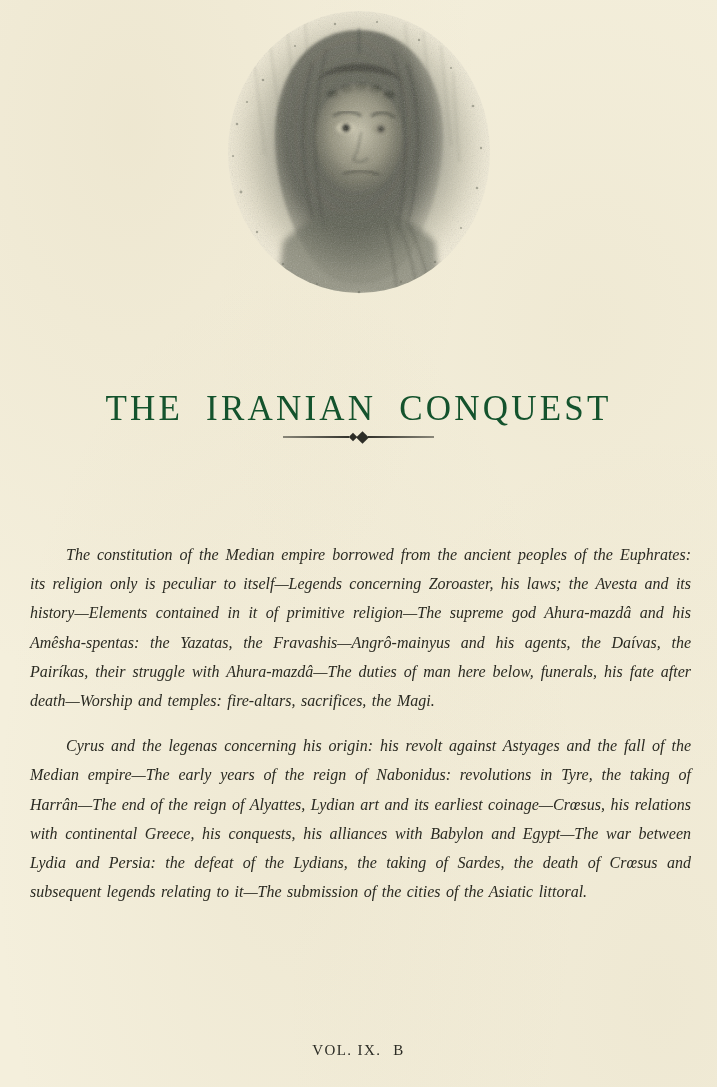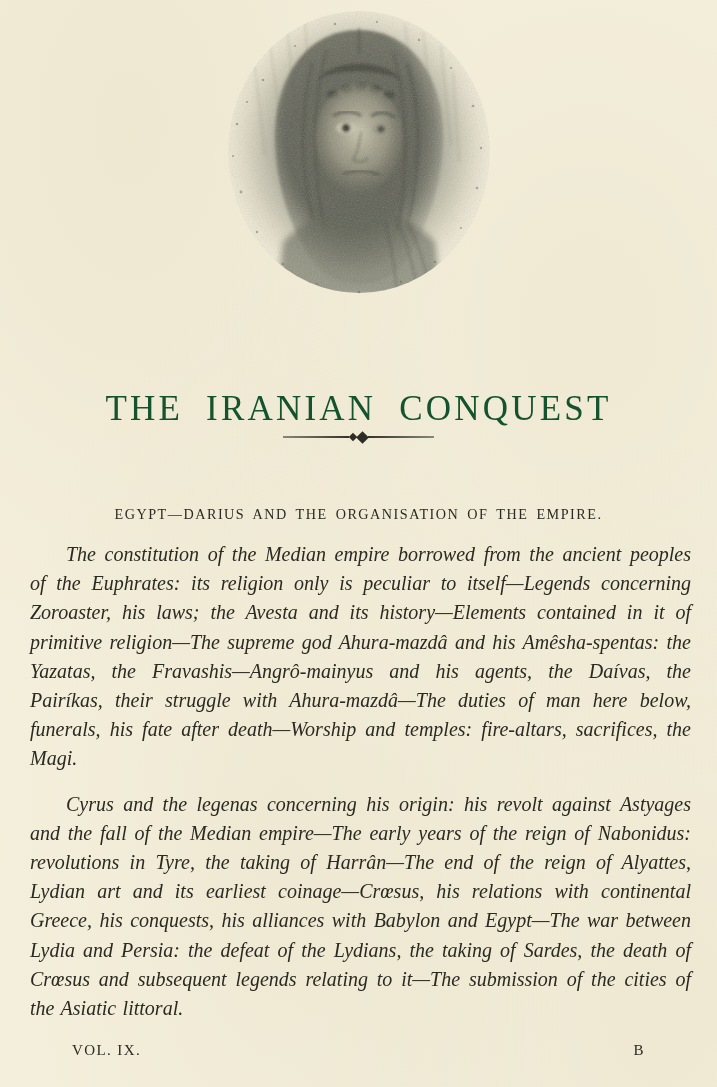--- a/index.html
+++ b/index.html
@@ -109,39 +109,39 @@
 
   
   .body-block {
     position: absolute;
     top: 540px;
     left: 30px;
     width: 661px;
   }
   .para {
     font-style: italic;
-    font-size: 20px;
+    font-size: 16px;
     line-height: 29.2px;
     text-align: justify;
     text-justify: inter-word;
     margin: 0 0 16px 0;
     text-indent: 36px;
     color: #2a2a22;
     word-spacing: 1.5px;
   }
   .para:last-child { margin-bottom: 17px; }
 
   
   .footer {
     position: absolute;
     left: 72px;
     right: 72px;
     top: 1042px;
     display: flex;
-    justify-content: space-between;
+    justify-content: center;
     align-items: baseline;
     font-size: 15px;
     letter-spacing: 1.4px;
     color: #2b2b24;
     gap: 12px;
   }
 </style>
 </head>
 <body>
 
@@ -287,21 +287,20 @@
 
 <div class="ornament">
   <span class="bar left"></span>
   <span class="lozenge small"></span>
   <span class="lozenge"></span>
   <span class="bar right"></span>
 </div>
 
 <div class="argument">
   <br>
-  <span>EGYPT—DARIUS AND THE ORGANISATION OF THE EMPIRE.</span>
 </div>
 
 <div class="body-block">
   <p class="para">The constitution of the Median empire borrowed from the ancient peoples of the Euphrates: its religion only is peculiar to itself—Legends concerning Zoroaster, his laws; the Avesta and its history—Elements contained in it of primitive religion—The supreme god Ahura-mazdâ and his Amêsha-spentas: the Yazatas, the Fravashis—Angrô-mainyus and his agents, the Daívas, the Pairíkas, their struggle with Ahura-mazdâ—The duties of man here below, funerals, his fate after death—Worship and temples: fire-altars, sacrifices, the Magi.</p>
   <p class="para">Cyrus and the legenas concerning his origin: his revolt against Astyages and the fall of the Median empire—The early years of the reign of Nabonidus: revolutions in Tyre, the taking of Harrân—The end of the reign of Alyattes, Lydian art and its earliest coinage—Crœsus, his relations with continental Greece, his conquests, his alliances with Babylon and Egypt—The war between Lydia and Persia: the defeat of the Lydians, the taking of Sardes, the death of Crœsus and subsequent legends relating to it—The submission of the cities of the Asiatic littoral.</p>
 </div>
 
 <div class="footer">
   <span>VOL. IX.</span>
   <span>B</span>

